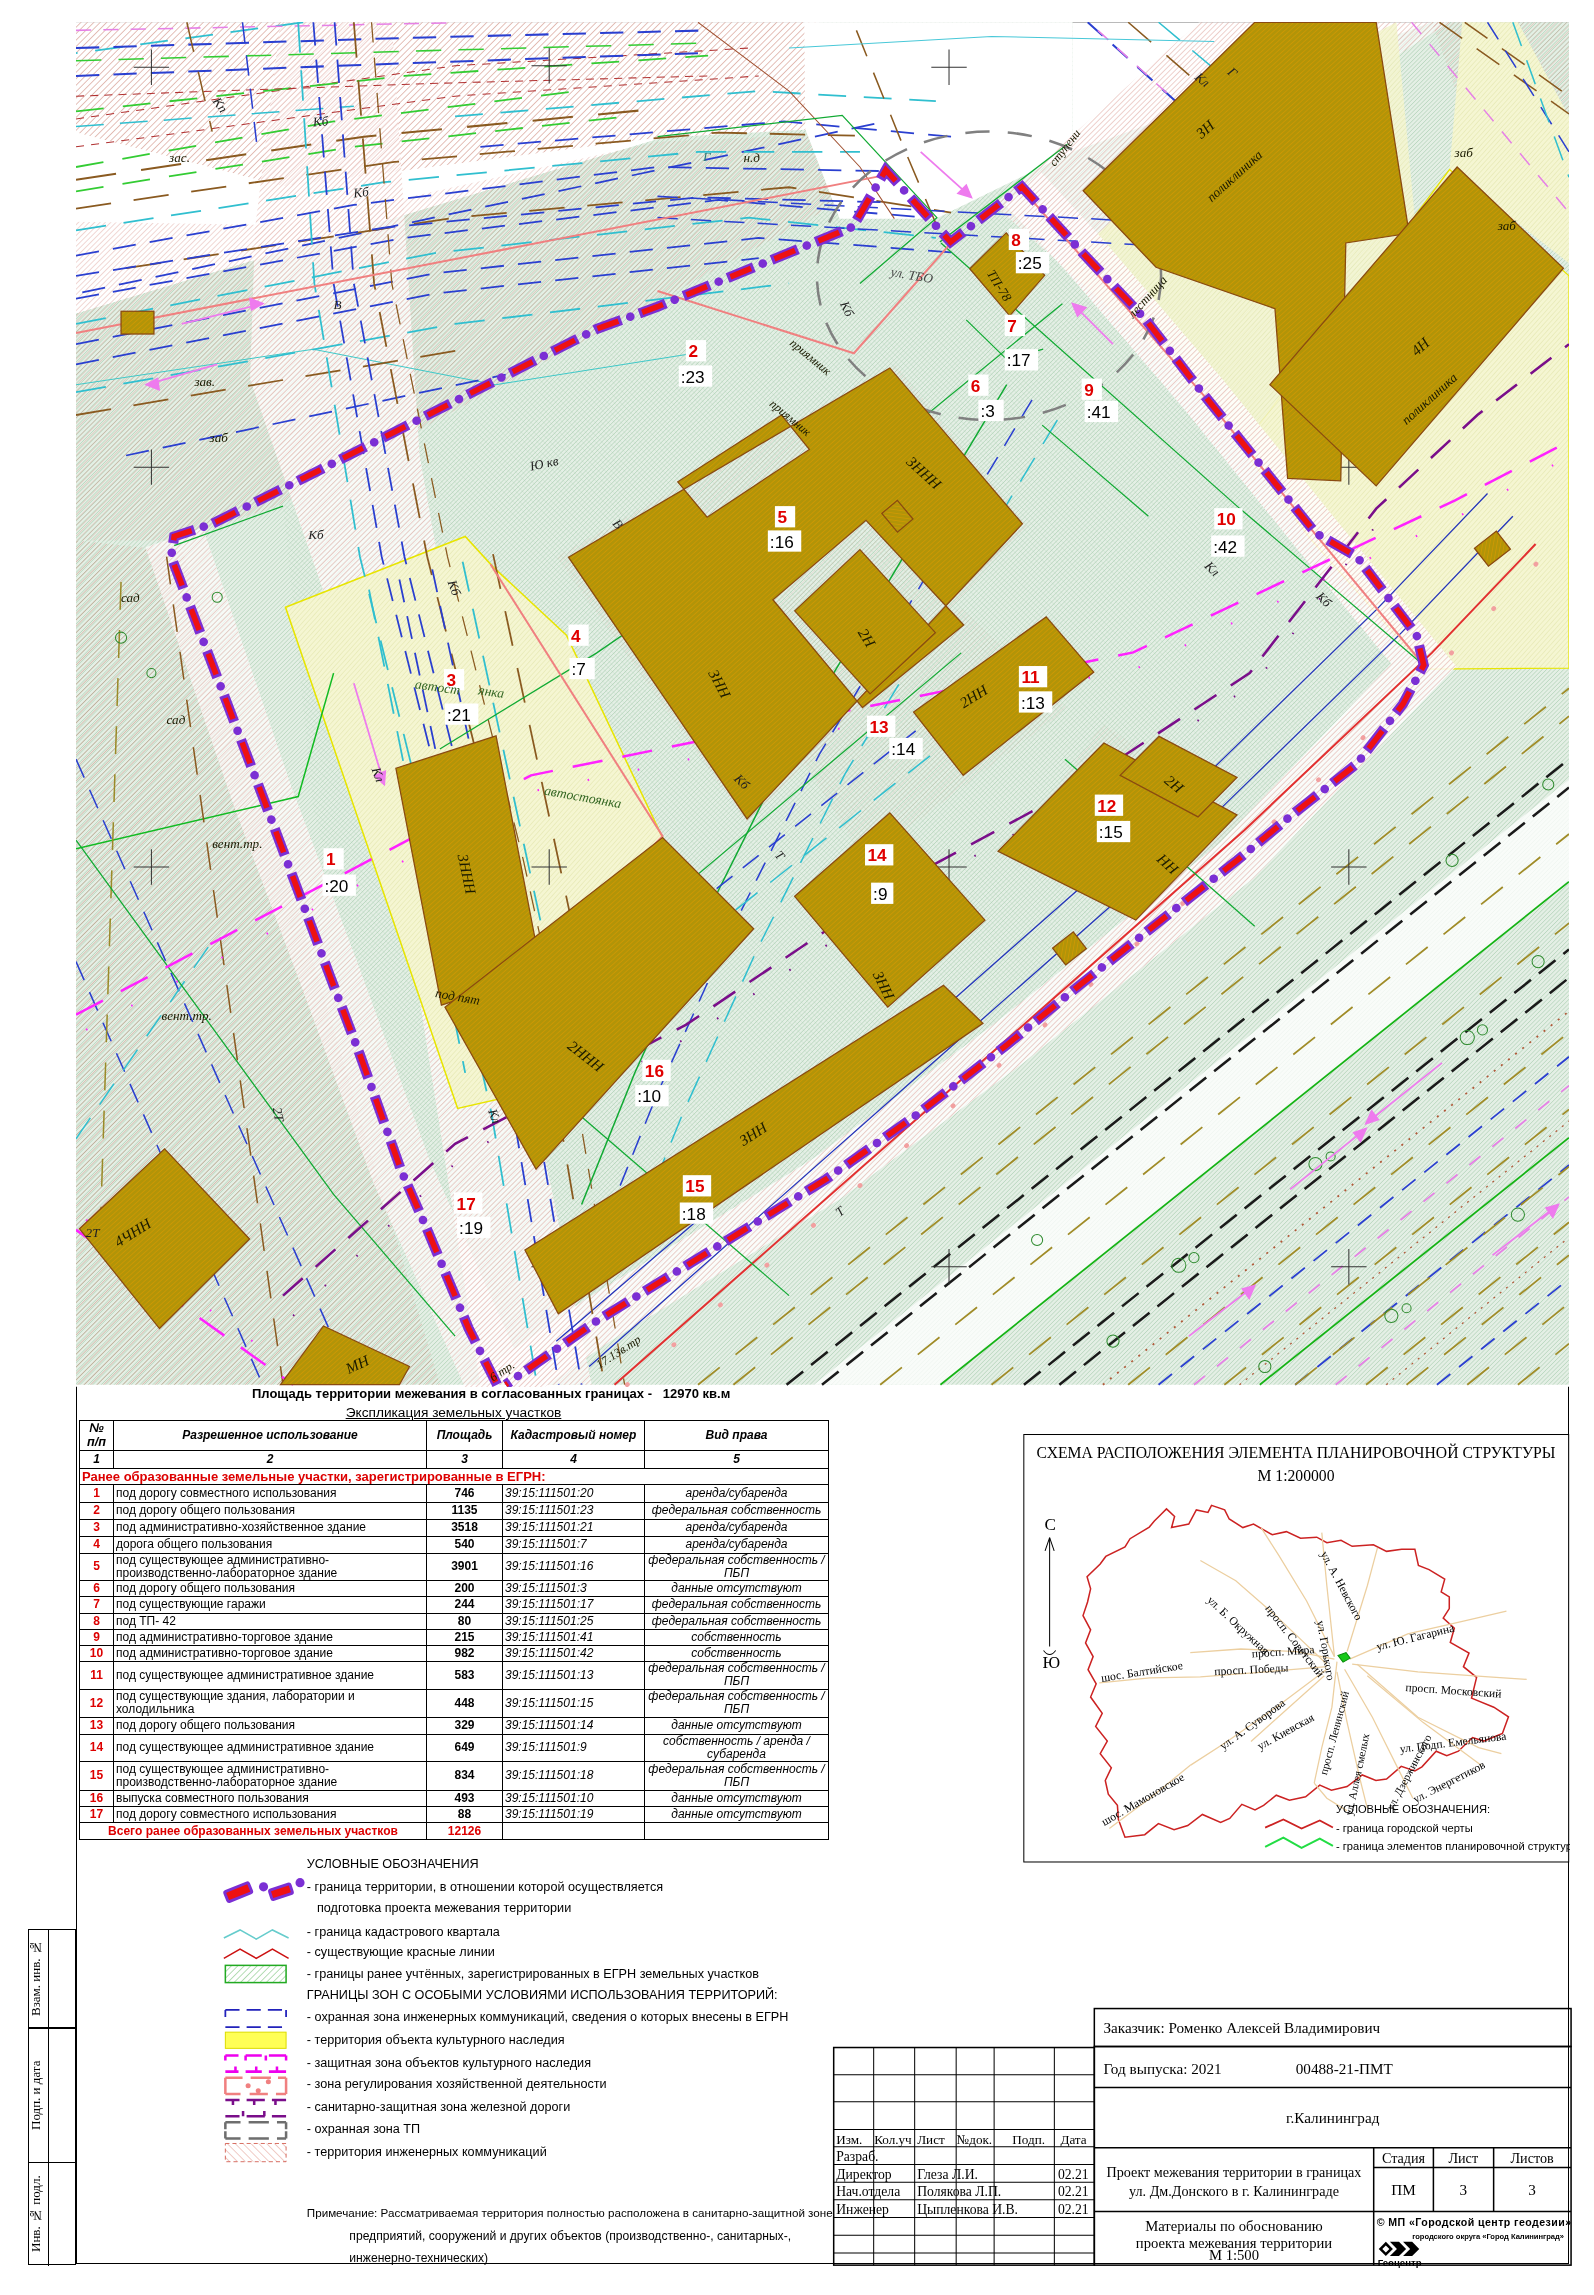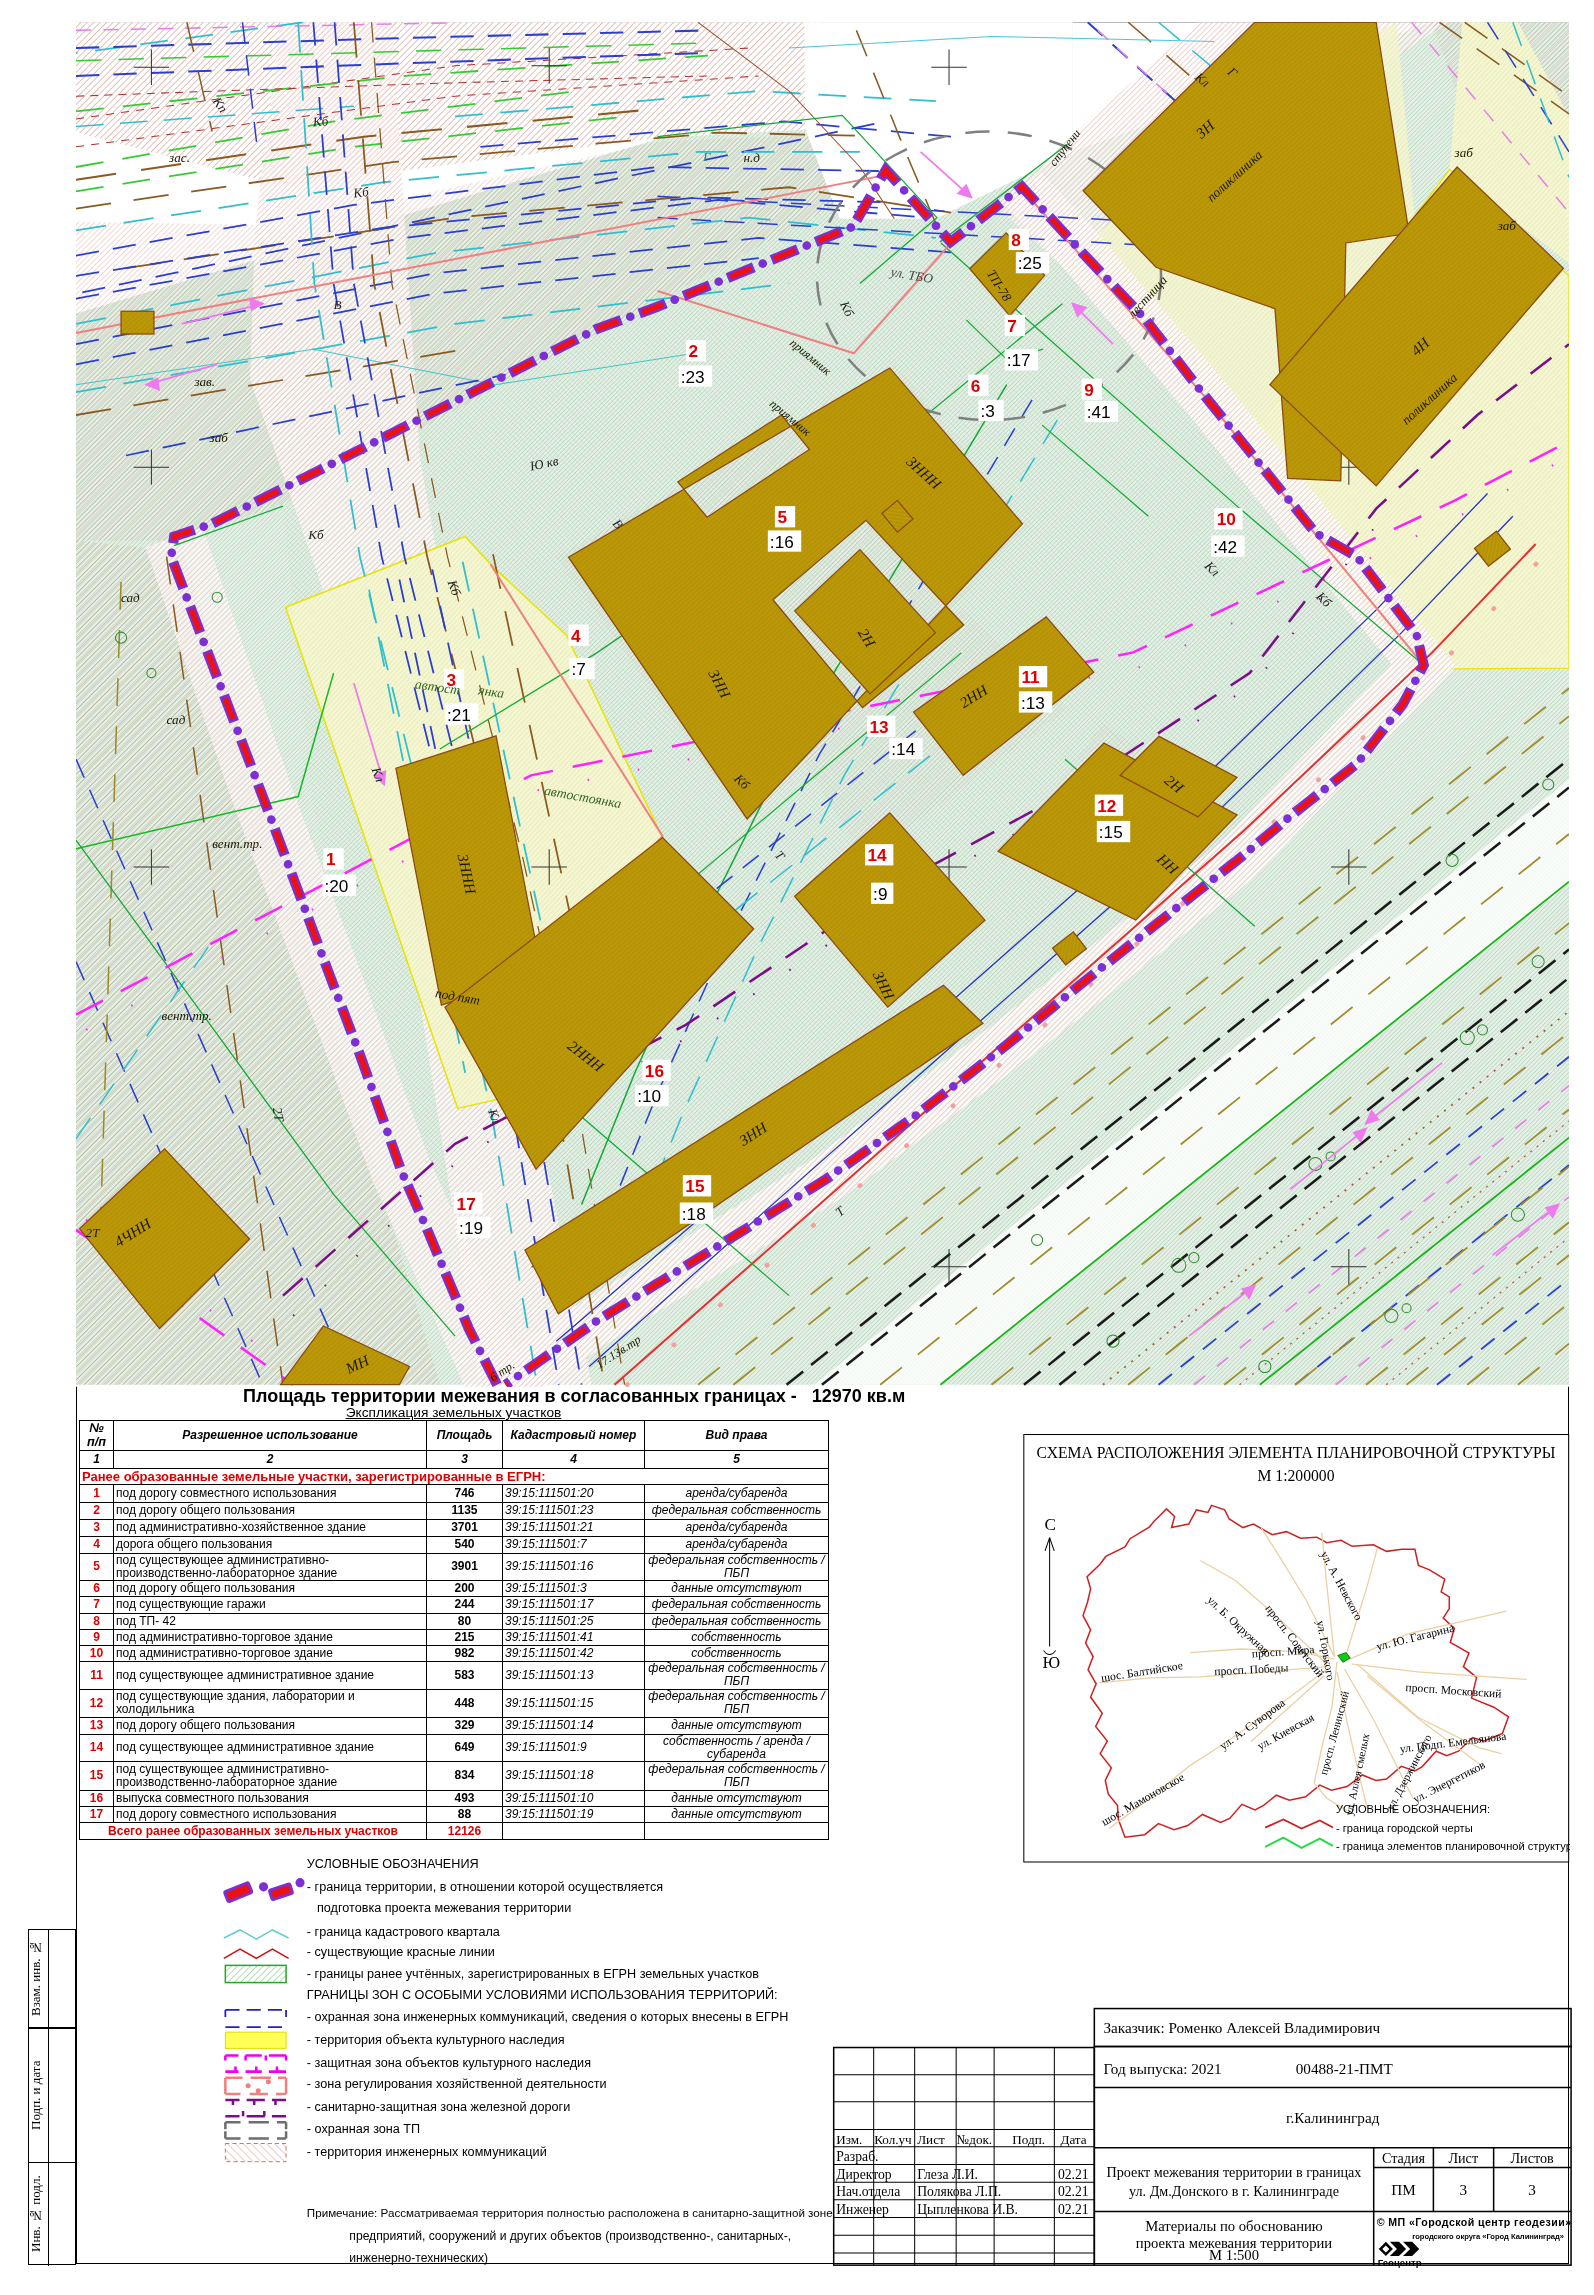--- a/index.html
+++ b/index.html
@@ -518,21 +518,21 @@
 <text x="1050" y="930" transform="rotate(-12 1050 930)">Ю кв</text>
 <text x="1210" y="1035" transform="rotate(50 1210 1035)">В</text>
 <text x="1530" y="1690" transform="rotate(50 1530 1690)">Т</text>
 <text x="1660" y="2405" transform="rotate(-38 1660 2405)">Т</text>
 <text x="2425" y="145" transform="rotate(40 2425 145)">Г</text>
 <text x="540" y="2190" transform="rotate(80 540 2190)">2Т</text>
 <text x="170" y="2445">2Т</text>
 </g>
 </svg>
 
-<div class="abs b" style="left:243px;top:1386px;width:759px;font-size:18px;">Площадь территории межевания в согласованных границах -&nbsp;&nbsp; 12970 кв.м</div>
+<div class="abs b" style="left:252px;top:1386px;width:759px;font-size:13px;">Площадь территории межевания в согласованных границах -&nbsp;&nbsp; 12970 кв.м</div>
 
 <div class="abs" style="left:79px;top:1405px;width:749px;font-size:13.7px;text-align:center;text-decoration:underline;">Экспликация земельных участков</div>
 
 <table class="exp abs" style="left:79px;top:1420px;width:749px;border:1.5px solid #000;">
 <colgroup>
       <col style="width:34px">
       <col style="width:313px">
       <col style="width:76px">
       <col style="width:142px">
       <col style="width:184px">
@@ -565,21 +565,21 @@
 <tr style="height:17px">
         <td class="ctr red b">2</td>
         <td>под дорогу общего пользования</td>
         <td class="ctr b">1135</td>
         <td class="i">39:15:111501:23</td>
         <td class="ctr i">федеральная собственность</td>
       </tr>
 <tr style="height:17px">
         <td class="ctr red b">3</td>
         <td>под административно-хозяйственное здание</td>
-        <td class="ctr b">3701</td>
+        <td class="ctr b">3518</td>
         <td class="i">39:15:111501:21</td>
         <td class="ctr i">аренда/субаренда</td>
       </tr>
 <tr style="height:17px">
         <td class="ctr red b">4</td>
         <td>дорога общего пользования</td>
         <td class="ctr b">540</td>
         <td class="i">39:15:111501:7</td>
         <td class="ctr i">аренда/субаренда</td>
       </tr>

